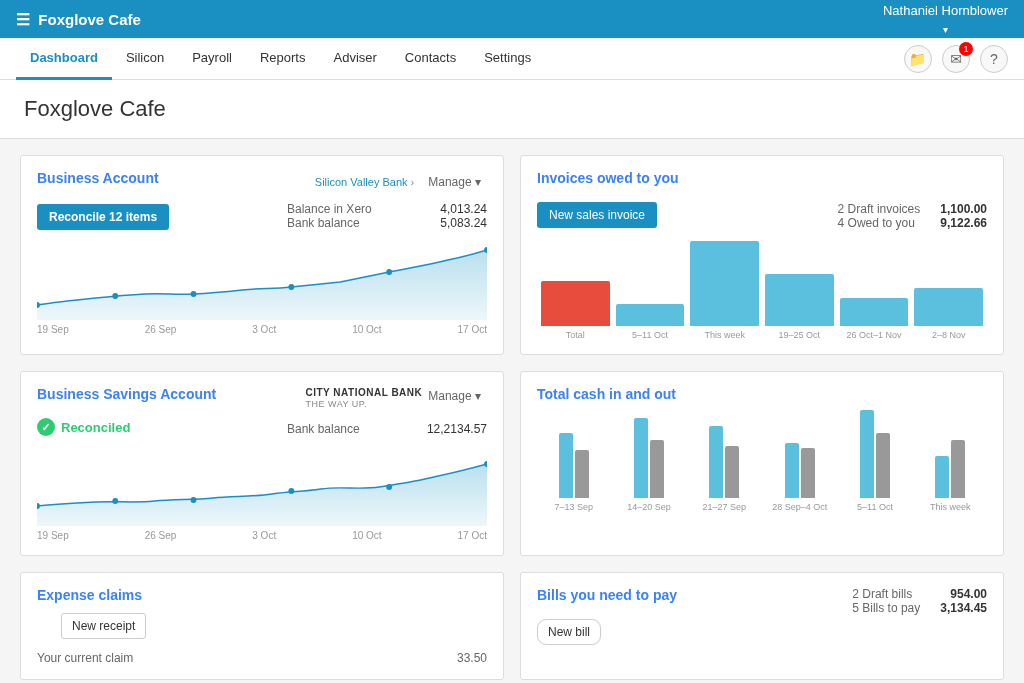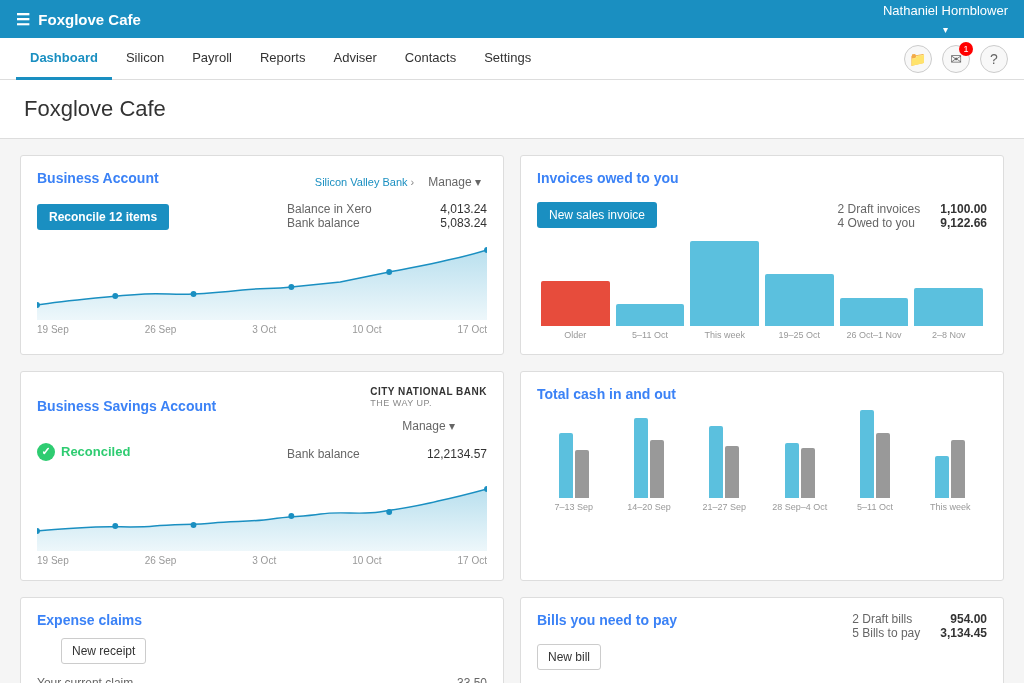--- a/index.html
+++ b/index.html
@@ -296,21 +296,21 @@
       justify-content: space-between;
       align-items: center;
       margin-top: 12px;
     }
 
     
     .new-bill-btn {
       border: 1px solid #ccc;
       background: white;
       padding: 5px 10px;
-      border-radius: 3px;
+      border-radius: 9px;
       font-size: 12px;
       cursor: pointer;
       color: #333;
       margin-top: 8px;
     }
     .bills-stats {
       font-size: 12px;
       color: #666;
       text-align: right;
     }
@@ -473,21 +473,21 @@
         <div class="invoice-stat-row">
           <span>4 Owed to you</span>
           <span class="stat-value">9,122.66</span>
         </div>
       </div>
     </div>
 
     <div class="bar-chart-container">
       <div class="bar-group">
         <div class="bar bar-red" style="height:45px;"></div>
-        <span class="bar-label">Older</span>
+        <span class="bar-label">Total</span>
       </div>
       <div class="bar-group">
         <div class="bar bar-blue" style="height:22px;"></div>
         <span class="bar-label">5–11 Oct</span>
       </div>
       <div class="bar-group">
         <div class="bar bar-blue" style="height:85px;"></div>
         <span class="bar-label">This week</span>
       </div>
       <div class="bar-group">
@@ -501,21 +501,21 @@
       <div class="bar-group">
         <div class="bar bar-blue" style="height:38px;"></div>
         <span class="bar-label">2–8 Nov</span>
       </div>
     </div>
   </div>
 
   <div class="card">
     <div class="bank-header">
       <span class="card-title">Business Savings Account</span>
-      <div style="display:flex;align-items:center;gap:8px;flex-direction:column;">
+      <div style="display:flex;align-items:flex-start;">
         <div class="city-national-text">
           <div>CITY NATIONAL BANK</div>
           <div style="font-size:9px;font-weight:normal;color:#888;">The way up.</div>
         </div>
         <button class="manage-btn">Manage ▾</button>
       </div>
     </div>
     <div class="card-top-section">
       <div class="reconciled-badge">
         <div class="check-circle">✓</div>

